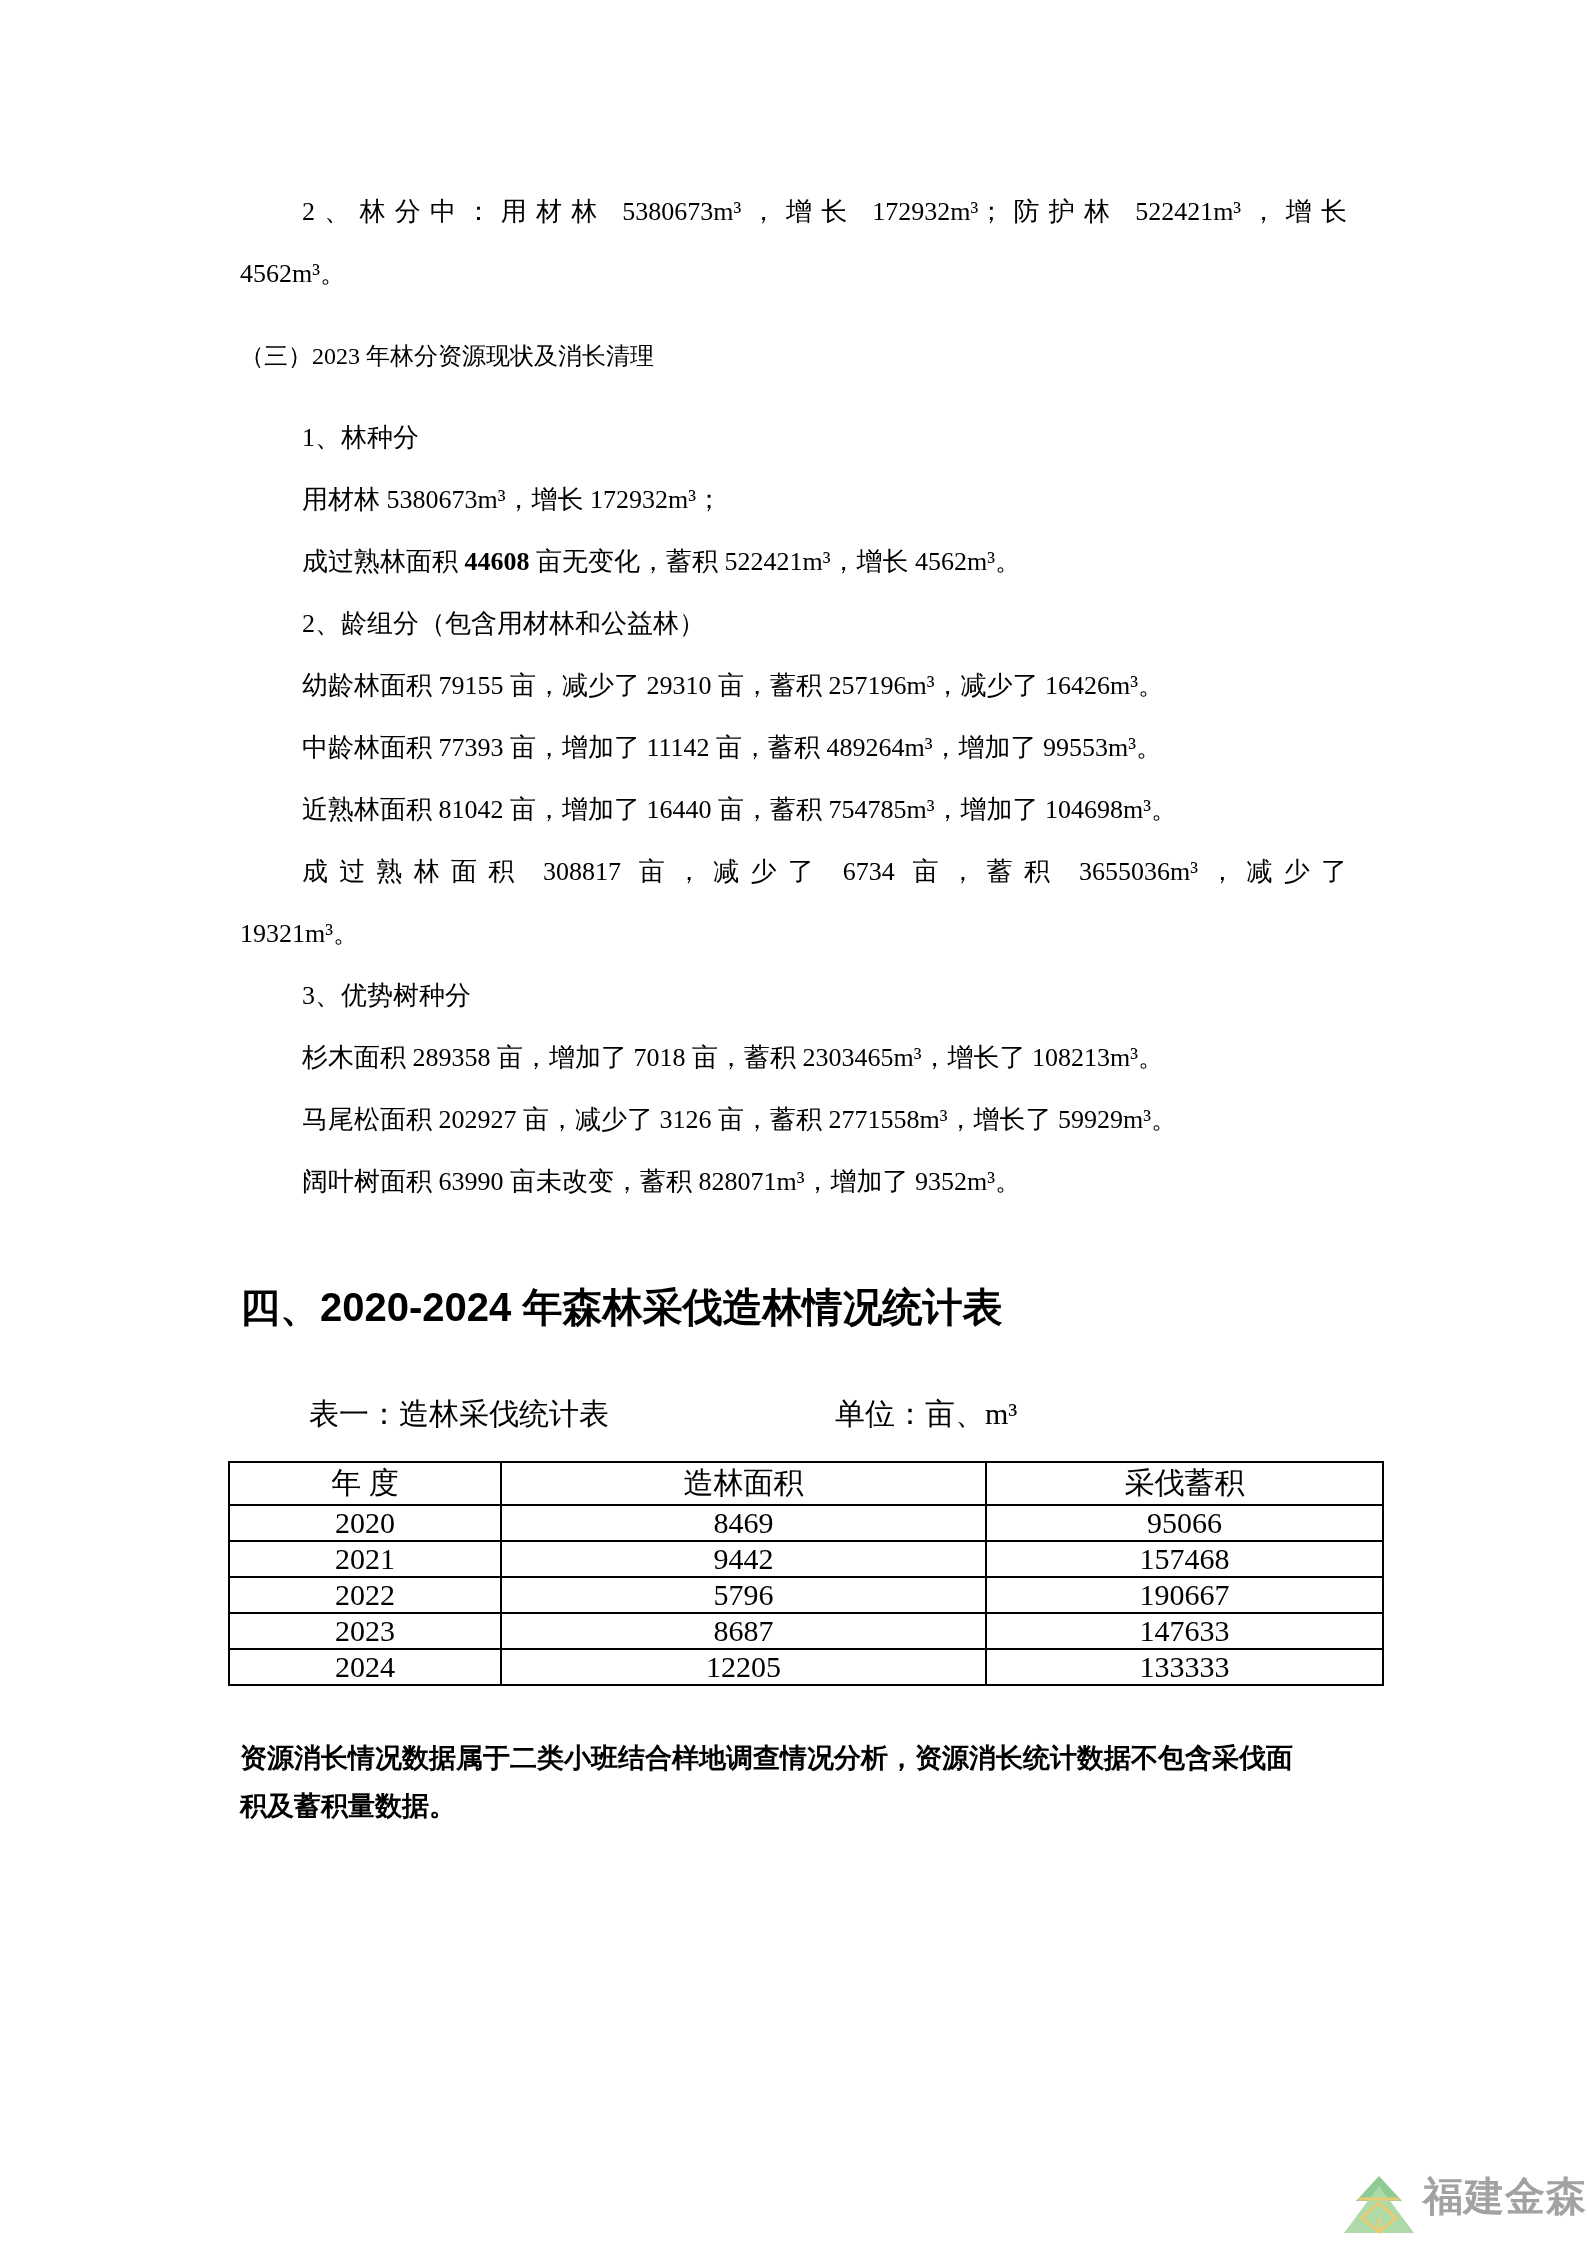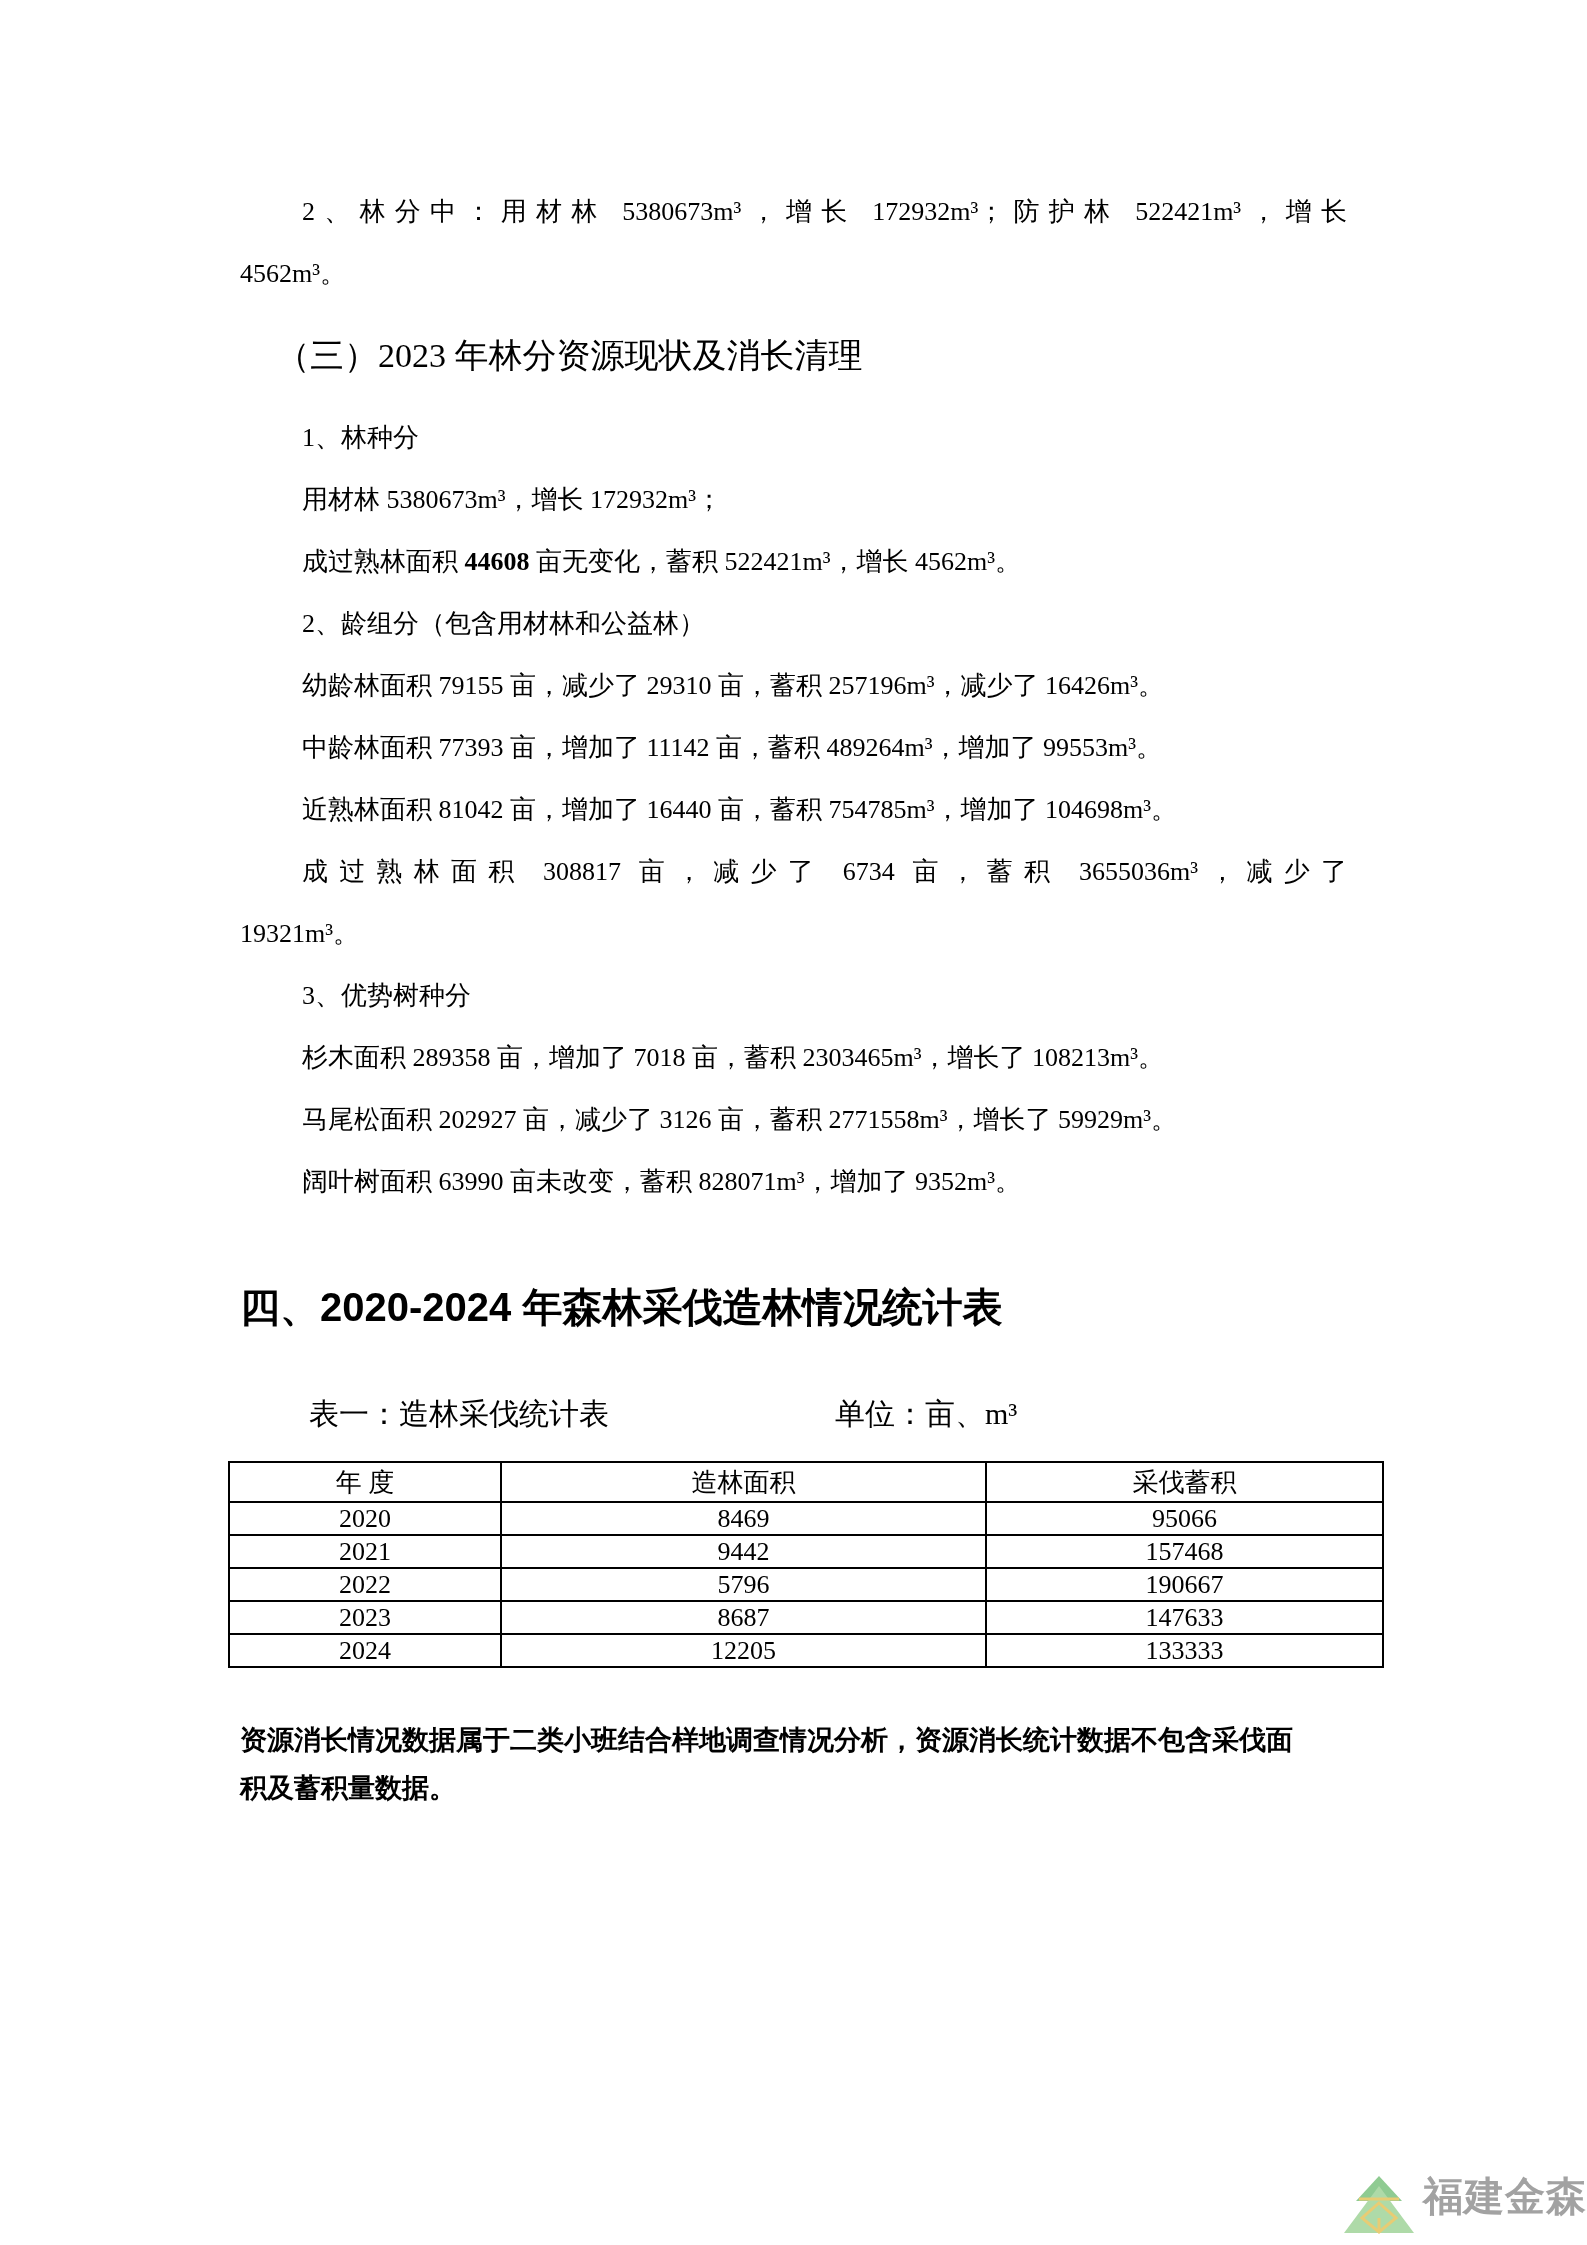--- a/index.html
+++ b/index.html
@@ -25,24 +25,23 @@
     line-height:62px;
     white-space:nowrap;
   }
   .bodyline.indent{padding-left:62px;}
   .bodyline.justify{
     white-space:normal;
     text-align:justify;
     text-align-last:justify;
   }
   .bodyline.section{
-    font-size:34px;
+    font-size:24px;
     margin-top:20px;
     margin-bottom:20px;
-    margin-left:36px;
   }
   .seg-bold{font-weight:bold;}
   
   .h-main{
     margin:66px 0 0 0;
     font-family:"Liberation Sans","DejaVu Sans",sans-serif;
     font-weight:bold;
     font-size:40px;
     line-height:56px;
     white-space:nowrap;
@@ -65,21 +64,21 @@
     margin:26px 0 0 -12px;
   }
   table.stats col.c1{width:272px;}
   table.stats col.c2{width:485px;}
   table.stats col.c3{width:397px;}
   table.stats th,table.stats td{
     border:2px solid #000;
     text-align:center;
     vertical-align:middle;
     font-weight:normal;
-    font-size:26px;
+    font-size:30px;
     padding:0;
     overflow:hidden;
   }
   table.stats th{height:38px;}
   table.stats td{height:31px;}
   
   .footnote{
     margin-top:48px;
     font-family:"Liberation Sans","DejaVu Sans",sans-serif;
     font-weight:bold;

